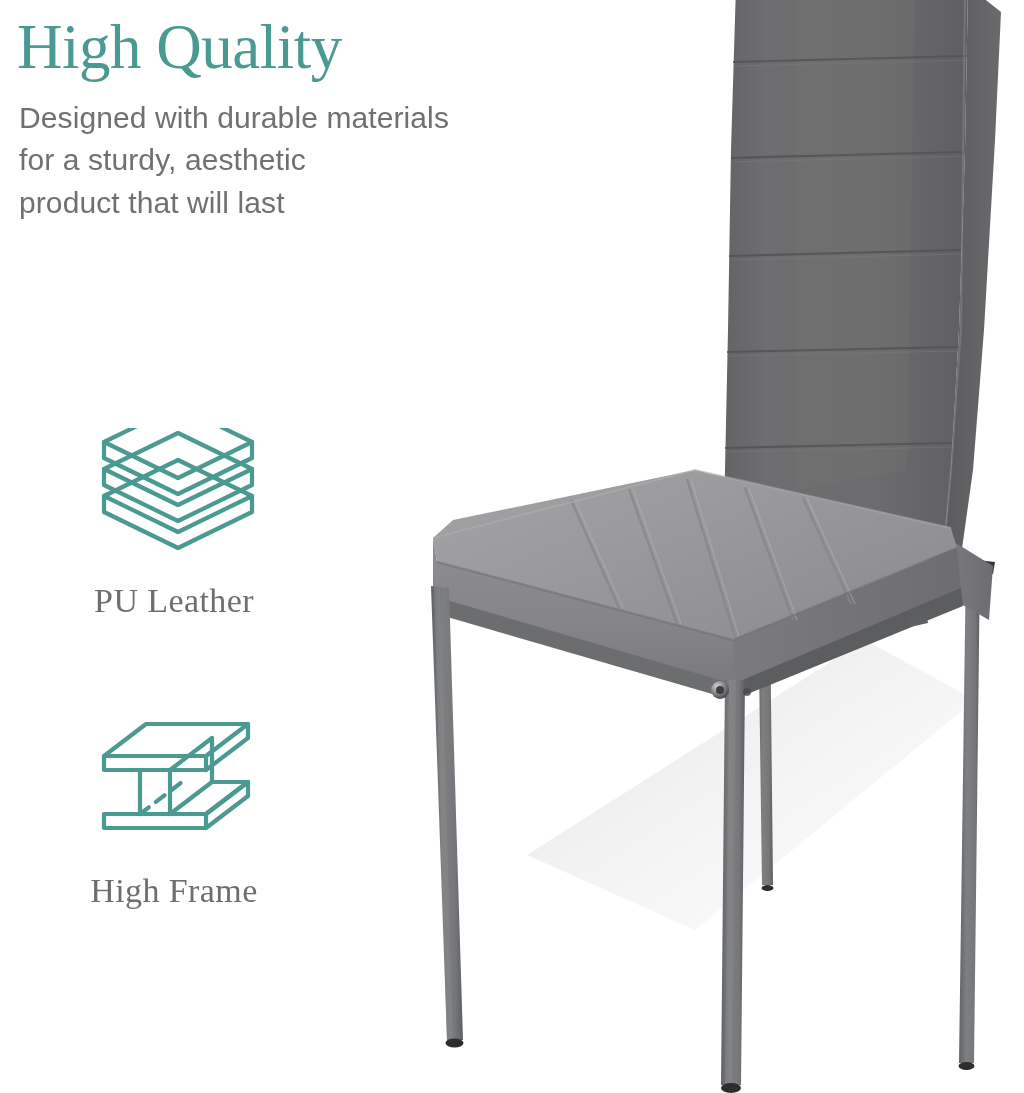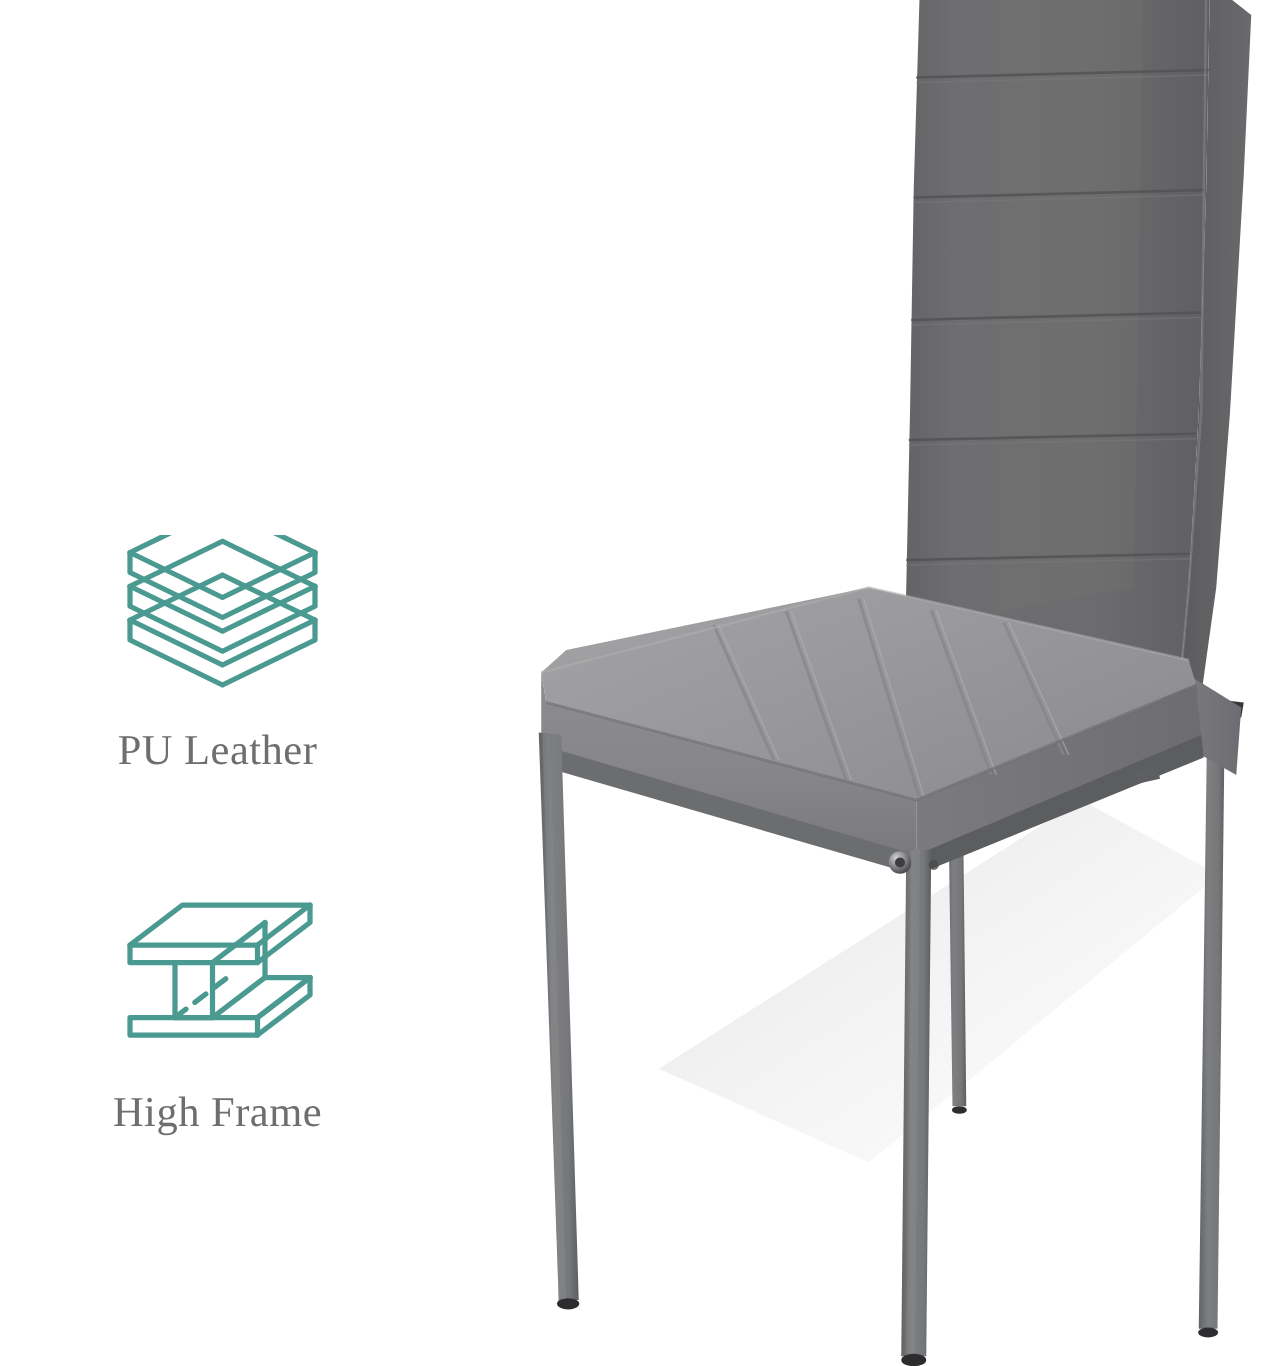--- a/index.html
+++ b/index.html
@@ -94,20 +94,28 @@
     width: 629px;
     height: 1093px;
   }
   #chair-svg { display: block; width: 629px; height: 1093px; }
 </style>
 </head>
 <body>
 
 <div id="page">
 
+  <div id="headline-block">
+    <h1 id="headline">High Quality</h1>
+    <div id="subheadline">
+      <span class="sub-line">Designed with durable materials</span>
+      <span class="sub-line">for a sturdy, aesthetic</span>
+      <span class="sub-line">product that will last</span>
+    </div>
+  </div>
 
   <div id="feature-list">
 
     <div class="feature-item">
       <svg class="feature-icon" viewBox="0 0 160 130">
         <g fill="none" stroke="#4a9a92" stroke-width="4.2" stroke-linejoin="round" stroke-linecap="round">
 
           <path d="M80 120 L6 84 L6 68 L80 104 L154 68 L154 84 Z"></path>
           <path d="M6 68 L80 32 L154 68"></path>
 

